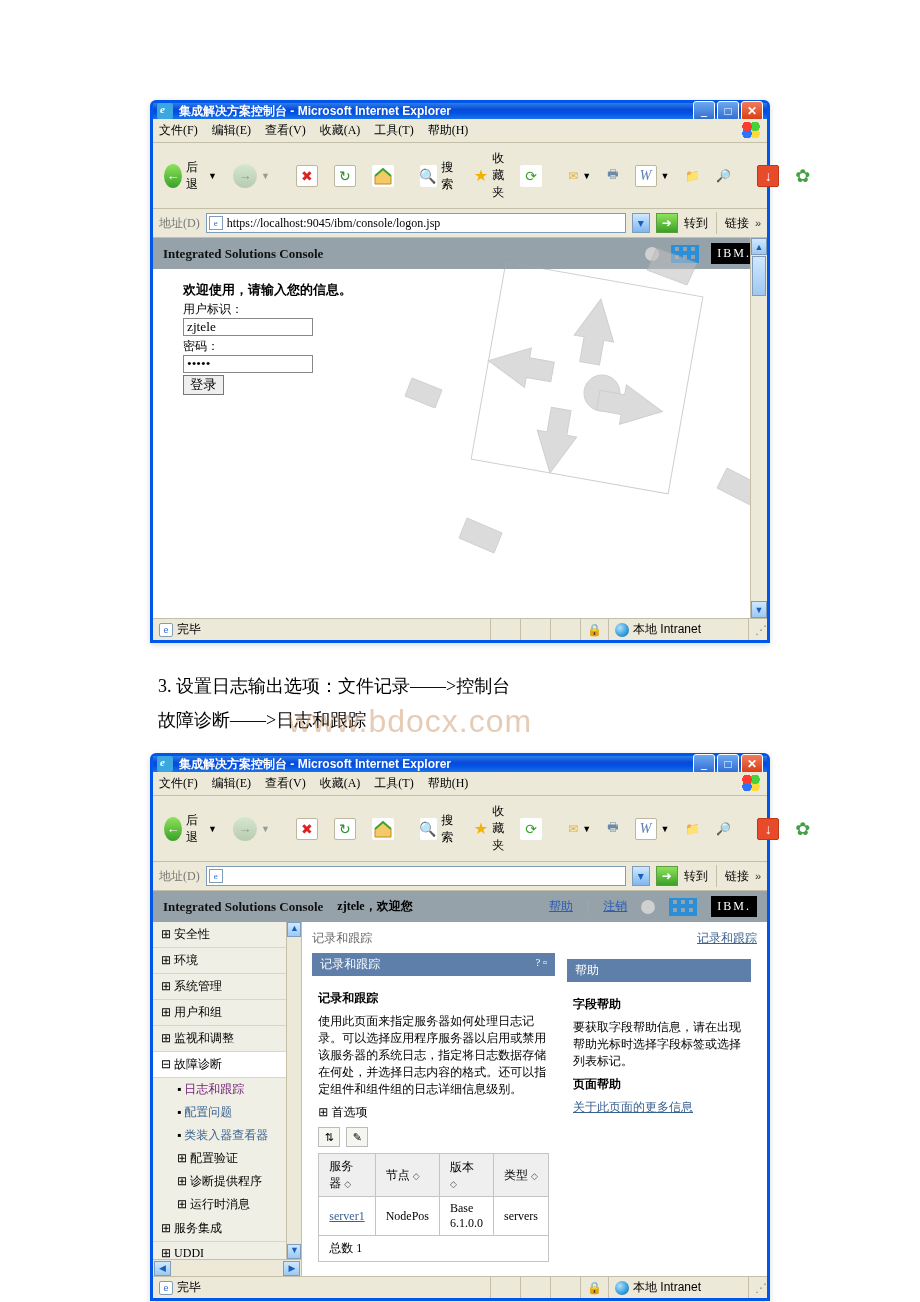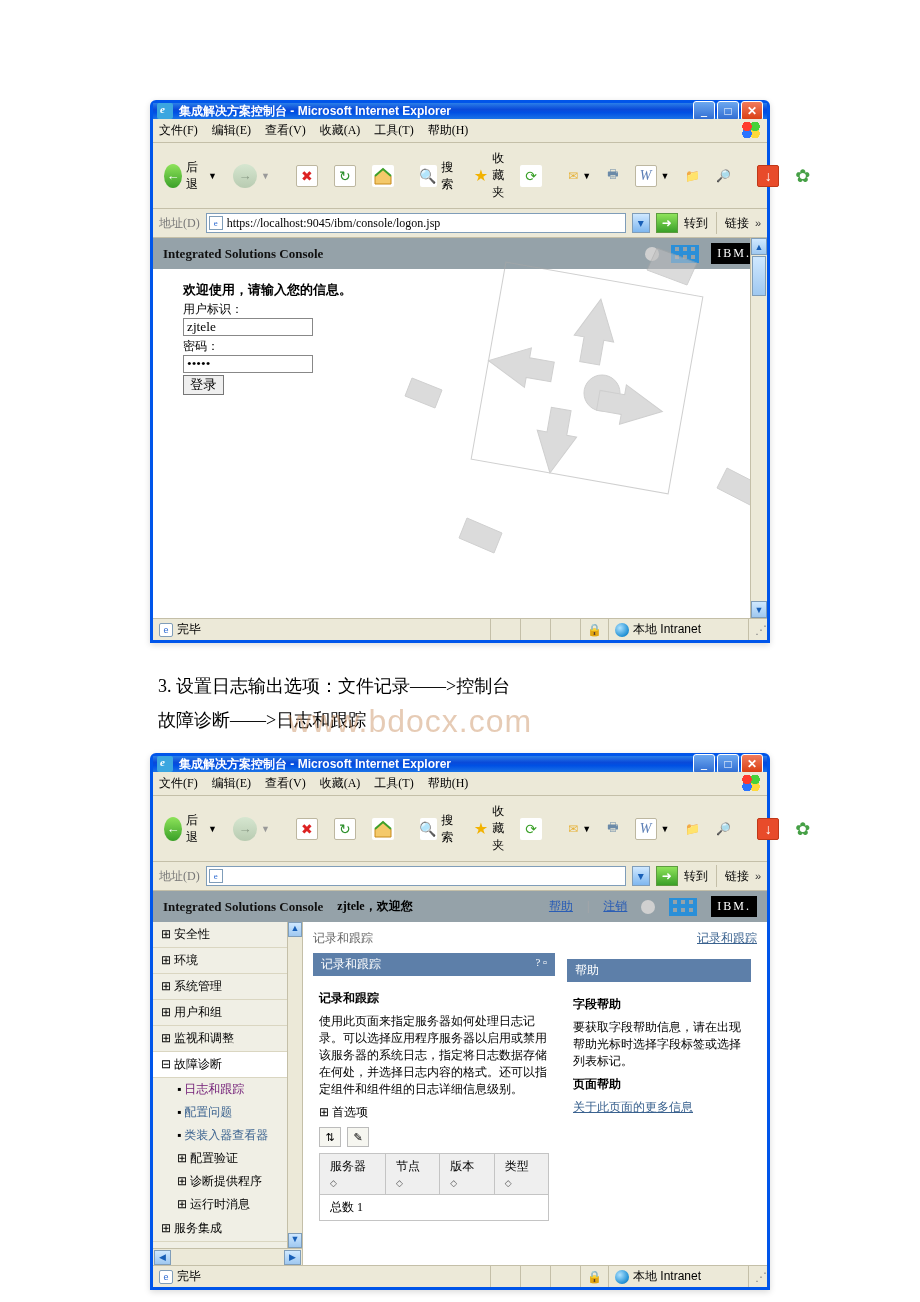--- a/index.html
+++ b/index.html
@@ -441,20 +441,26 @@
               </div>
               <table class="tbl">
                 <tbody>
                     <tr>
                   <th><span>服务器</span> <span class="sort">◇</span></th>
                   <th><span>节点</span> <span class="sort">◇</span></th>
                   <th><span>版本</span> <span class="sort">◇</span></th>
                   <th><span>类型</span> <span class="sort">◇</span></th>
                 </tr>
                 <tr>
+                  <td><a href="#">server1</a></td>
+                  <td>NodePos</td>
+                  <td>Base 6.1.0.0</td>
+                  <td>servers</td>
+                </tr>
+                <tr>
                       <td colspan="4">总数 1</td>
                     </tr>
               </tbody>
                 </table>
             </div>
           </div>
 
           <div class="rightcol">
             <div class="panel-head">帮助</div>
             <div class="panel-body">

